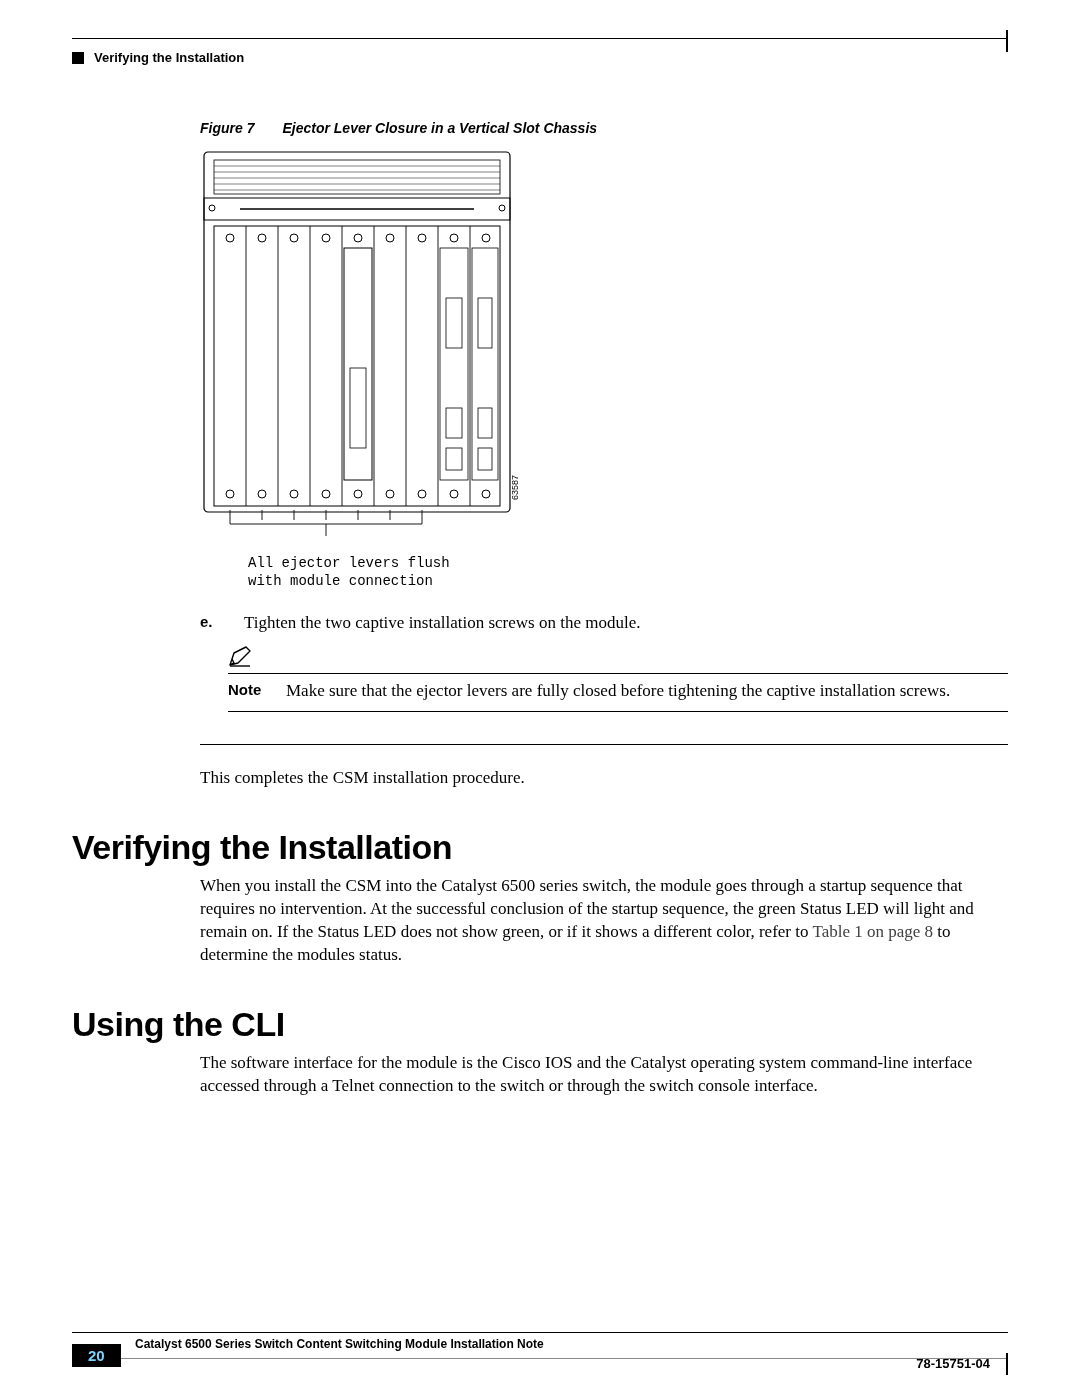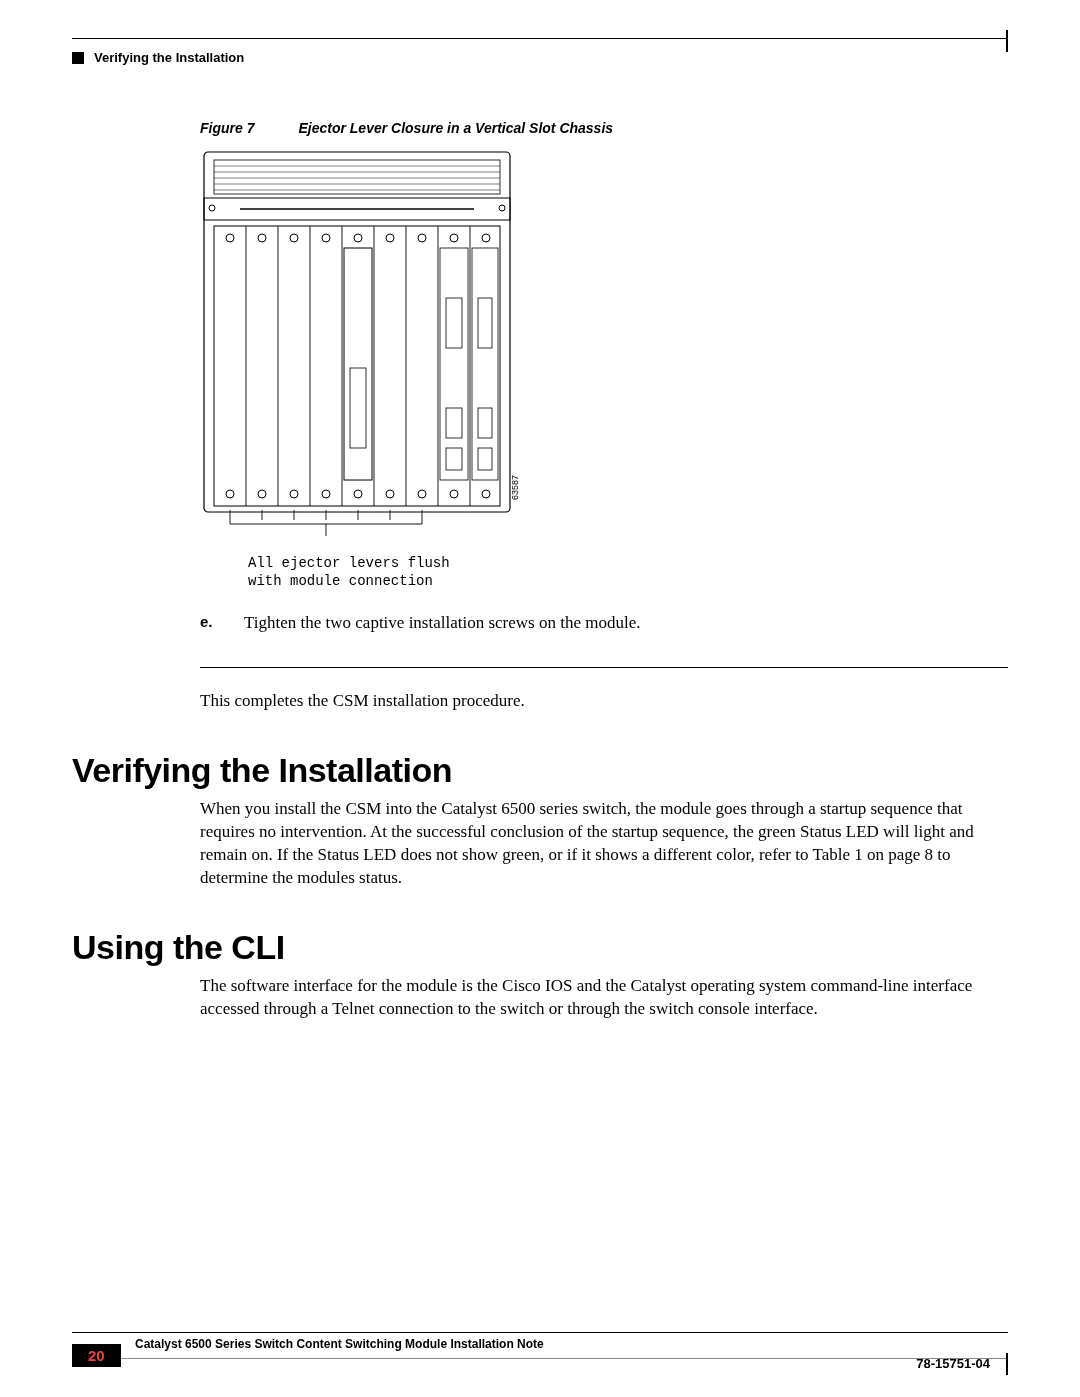--- a/index.html
+++ b/index.html
@@ -63,21 +63,21 @@
   }
 
   .figure-caption {
     font-family: Arial, Helvetica, sans-serif;
     font-weight: bold;
     font-style: italic;
     font-size: 14px;
     margin-left: 128px;
     margin-bottom: 12px;
   }
-  .figure-caption .fignum { margin-right: 44px; }
+  .figure-caption .fignum { margin-right: 28px; }
 
   .figure-box {
     margin-left: 128px;
     width: 330px;
   }
   .figure-box svg { display: block; }
 
   .figure-subcaption {
     font-family: Liberation Mono, monospace;
     font-size: 14px;
@@ -147,21 +147,21 @@
   }
 
   h1.section-head {
     font-family: Arial, Helvetica, sans-serif;
     font-weight: 800;
     font-size: 34px;
     margin: 38px 0 8px 0;
     letter-spacing: -0.5px;
   }
 
-  .xref { color: #000000; }
+  .xref { color: #404040; }
 
   .italic { font-style: italic; }
 
   
   .footer-rule {
     position: absolute;
     left: 72px;
     right: 72px;
     bottom: 64px;
     border-top: 1.5px solid #000;
@@ -176,21 +176,21 @@
   }
   .page-badge {
     position: absolute;
     left: 72px;
     bottom: 30px;
     display: flex;
     align-items: center;
   }
   .page-badge .bar {
     background: #000;
-    color: #ef4444;
+    color: #7dd3fc;
     font-family: Arial, Helvetica, sans-serif;
     font-weight: bold;
     font-size: 15px;
     padding: 3px 16px;
   }
   .trailing-rule {
     position: absolute;
     left: 118px;
     right: 72px;
     bottom: 38px;
@@ -321,20 +321,34 @@
         <span>All ejector levers flush</span><br>
         <span>with module connection</span>
       </div>
     </div>
 
     <div class="step-row">
       <div class="step-letter">e.</div>
       <div class="step-text">Tighten the two captive installation screws on the module.</div>
     </div>
 
+    <div class="note-block">
+      <div class="note-pencil">
+        <svg width="26" height="22" viewBox="0 0 26 22">
+          <path d="M2 20 L6 8 L18 2 L22 6 L10 18 Z M2 20 L6 18 L4 14 Z" fill="none" stroke="#000" stroke-width="1.4" stroke-linejoin="round"></path>
+          <line x1="2" y1="21" x2="22" y2="21" stroke="#000" stroke-width="1.4"></line>
+        </svg>
+      </div>
+      <div class="note-rule-top"></div>
+      <div class="note-row">
+        <div class="note-label">Note</div>
+        <div class="note-body">Make sure that the ejector levers are fully closed before tightening the captive installation screws.</div>
+      </div>
+      <div class="note-rule-bottom"></div>
+    </div>
 
     <div class="section-divider"></div>
 
     <div class="body-para">This completes the CSM installation procedure.</div>
 
     <h1 class="section-head">Verifying the Installation</h1>
     <div class="body-para" style="margin-top:4px">
       <span>When you install the CSM into the Catalyst 6500 series switch, the module goes through a startup sequence that requires no intervention. At the successful conclusion of the startup sequence, the green Status LED will light and remain on. If the Status LED does not show green, or if it shows a different color, refer to </span><span class="xref">Table 1 on page 8</span><span> to determine the modules status.</span>
     </div>
 

